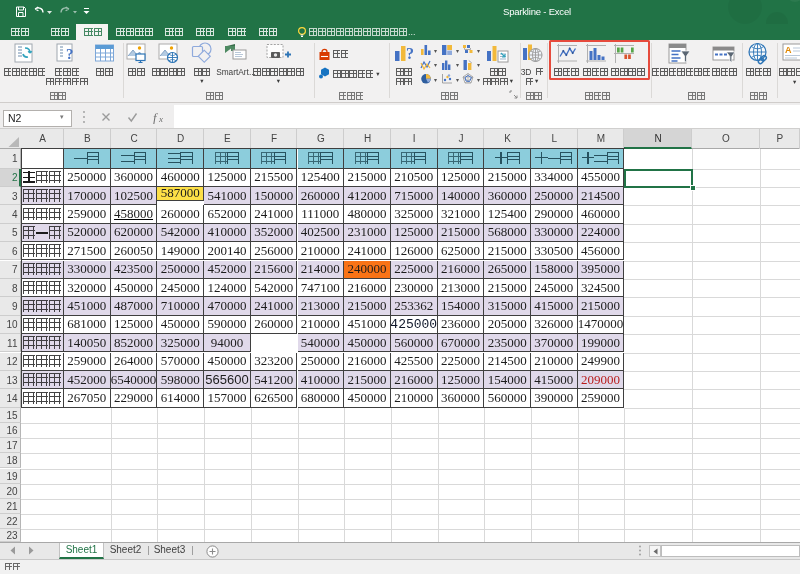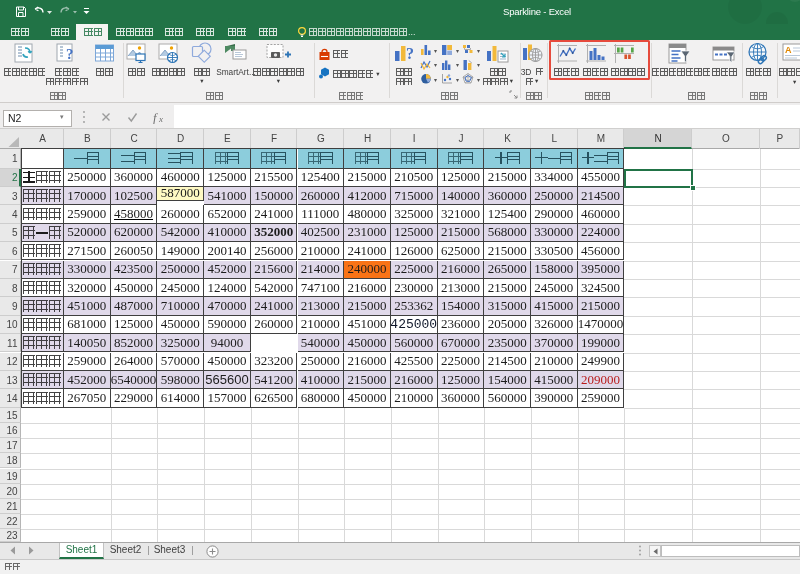--- a/index.html
+++ b/index.html
@@ -873,21 +873,21 @@
       <i class="z" style="width:12.6px;height:12.6px;color:#1c1c1c;background-image:repeating-linear-gradient(to bottom,currentColor 0 1px,transparent 1px 4.35px),repeating-linear-gradient(to right,currentColor 0 1px,transparent 1px 4.85px);"></i>
       <i class="z" style="width:12.6px;height:12.6px;color:#1c1c1c;background-image:repeating-linear-gradient(to bottom,currentColor 0 1px,transparent 1px 4.35px),repeating-linear-gradient(to right,currentColor 0 1px,transparent 1px 4.85px);"></i>
     </span>
   </div>
 <div style="position:absolute;left:64px;top:186.9px;width:46.7px;height:18.400000000000006px;background:#e0d9ea;border-right:1px solid #3f3f3f;border-bottom:1px solid #3f3f3f;display:flex;align-items:center;justify-content:center;">
     <span style="font-family:'Liberation Serif',serif;font-size:13px;color:#1c1c1c">170000</span>
   </div>
 <div style="position:absolute;left:110.7px;top:186.9px;width:46.7px;height:18.400000000000006px;background:#e0d9ea;border-right:1px solid #3f3f3f;border-bottom:1px solid #3f3f3f;display:flex;align-items:center;justify-content:center;">
     <span style="font-family:'Liberation Serif',serif;font-size:13px;color:#1c1c1c">102500</span>
   </div>
-<div style="position:absolute;left:157.4px;top:186.9px;width:46.69999999999999px;height:14px;background:#fef9c3;border-right:1px solid #3f3f3f;border-bottom:1px solid #3f3f3f;display:flex;align-items:center;justify-content:center;">
+<div style="position:absolute;left:157.4px;top:186.9px;width:46.69999999999999px;height:14px;background:#fde047;border-right:1px solid #3f3f3f;border-bottom:1px solid #3f3f3f;display:flex;align-items:center;justify-content:center;">
     <span style="font-family:'Liberation Serif',serif;font-size:13px;color:#1c1c1c">587000</span>
   </div>
 <div style="position:absolute;left:204.1px;top:186.9px;width:46.70000000000002px;height:18.400000000000006px;background:#e0d9ea;border-right:1px solid #3f3f3f;border-bottom:1px solid #3f3f3f;display:flex;align-items:center;justify-content:center;">
     <span style="font-family:'Liberation Serif',serif;font-size:13px;color:#1c1c1c">541000</span>
   </div>
 <div style="position:absolute;left:250.8px;top:186.9px;width:46.69999999999999px;height:18.400000000000006px;background:#e0d9ea;border-right:1px solid #3f3f3f;border-bottom:1px solid #3f3f3f;display:flex;align-items:center;justify-content:center;">
     <span style="font-family:'Liberation Serif',serif;font-size:13px;color:#1c1c1c">150000</span>
   </div>
 <div style="position:absolute;left:297.5px;top:186.9px;width:46.69999999999999px;height:18.400000000000006px;background:#e0d9ea;border-right:1px solid #3f3f3f;border-bottom:1px solid #3f3f3f;display:flex;align-items:center;justify-content:center;">
     <span style="font-family:'Liberation Serif',serif;font-size:13px;color:#1c1c1c">260000</span>
@@ -965,21 +965,21 @@
   </div>
 <div style="position:absolute;left:110.7px;top:223.7px;width:46.7px;height:18.400000000000006px;background:#e0d9ea;border-right:1px solid #3f3f3f;border-bottom:1px solid #3f3f3f;display:flex;align-items:center;justify-content:center;">
     <span style="font-family:'Liberation Serif',serif;font-size:13px;color:#1c1c1c">620000</span>
   </div>
 <div style="position:absolute;left:157.4px;top:223.7px;width:46.69999999999999px;height:18.400000000000006px;background:#e0d9ea;border-right:1px solid #3f3f3f;border-bottom:1px solid #3f3f3f;display:flex;align-items:center;justify-content:center;">
     <span style="font-family:'Liberation Serif',serif;font-size:13px;color:#1c1c1c">542000</span>
   </div>
 <div style="position:absolute;left:204.1px;top:223.7px;width:46.70000000000002px;height:18.400000000000006px;background:#e0d9ea;border-right:1px solid #3f3f3f;border-bottom:1px solid #3f3f3f;display:flex;align-items:center;justify-content:center;">
     <span style="font-family:'Liberation Serif',serif;font-size:13px;color:#1c1c1c">410000</span>
   </div>
-<div style="position:absolute;left:250.8px;top:223.7px;width:46.69999999999999px;height:18.400000000000006px;background:#e0d9ea;border-right:1px solid #3f3f3f;border-bottom:1px solid #3f3f3f;display:flex;align-items:center;justify-content:center;font-weight:bold;">
+<div style="position:absolute;left:250.8px;top:223.7px;width:46.69999999999999px;height:18.400000000000006px;background:#e0d9ea;border-right:1px solid #3f3f3f;border-bottom:1px solid #3f3f3f;display:flex;align-items:center;justify-content:center;">
     <span style="font-family:'Liberation Serif',serif;font-size:13px;color:#1c1c1c">352000</span>
   </div>
 <div style="position:absolute;left:297.5px;top:223.7px;width:46.69999999999999px;height:18.400000000000006px;background:#e0d9ea;border-right:1px solid #3f3f3f;border-bottom:1px solid #3f3f3f;display:flex;align-items:center;justify-content:center;">
     <span style="font-family:'Liberation Serif',serif;font-size:13px;color:#1c1c1c">402500</span>
   </div>
 <div style="position:absolute;left:344.2px;top:223.7px;width:46.69999999999999px;height:18.400000000000006px;background:#e0d9ea;border-right:1px solid #3f3f3f;border-bottom:1px solid #3f3f3f;display:flex;align-items:center;justify-content:center;">
     <span style="font-family:'Liberation Serif',serif;font-size:13px;color:#1c1c1c">231000</span>
   </div>
 <div style="position:absolute;left:390.9px;top:223.7px;width:46.700000000000045px;height:18.400000000000006px;background:#e0d9ea;border-right:1px solid #3f3f3f;border-bottom:1px solid #3f3f3f;display:flex;align-items:center;justify-content:center;">
     <span style="font-family:'Liberation Serif',serif;font-size:13px;color:#1c1c1c">125000</span>

